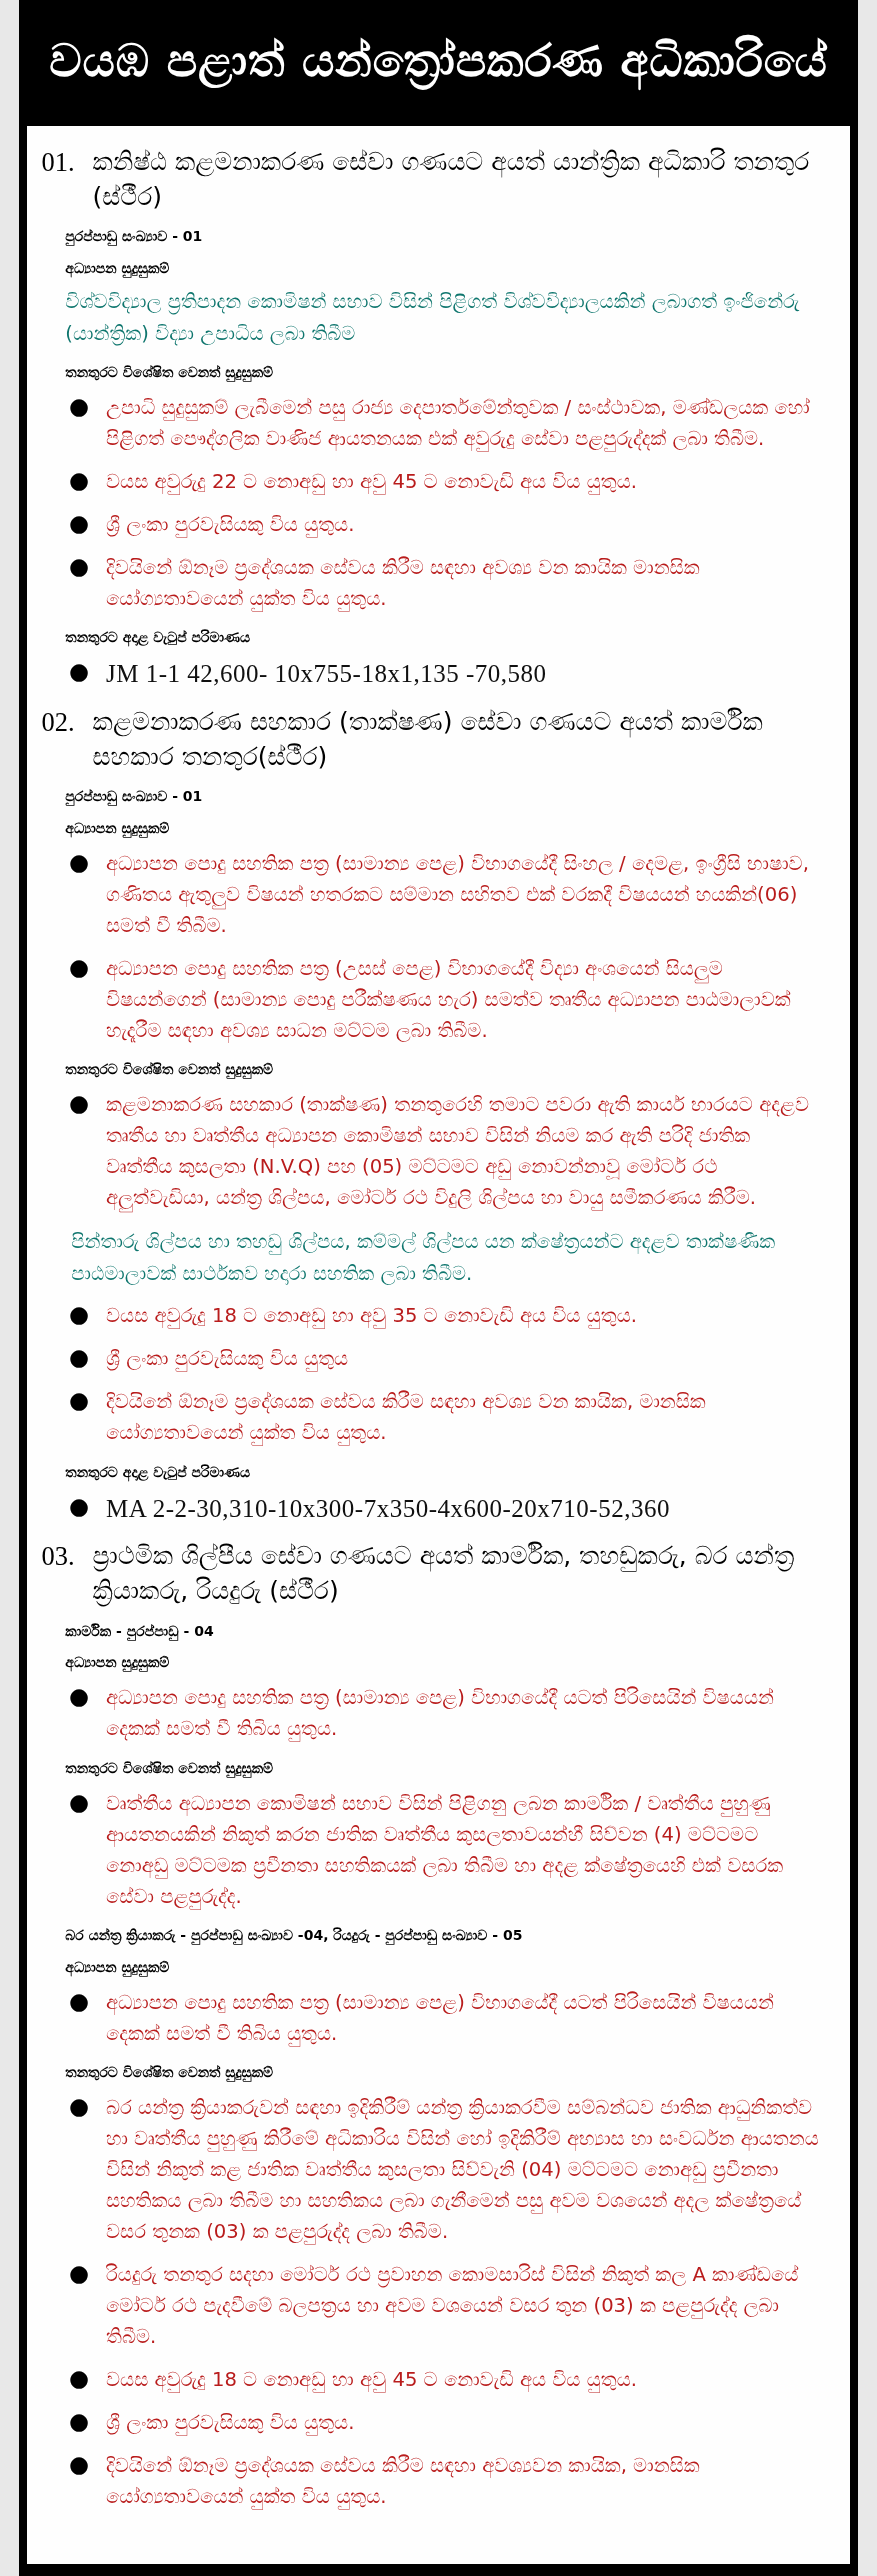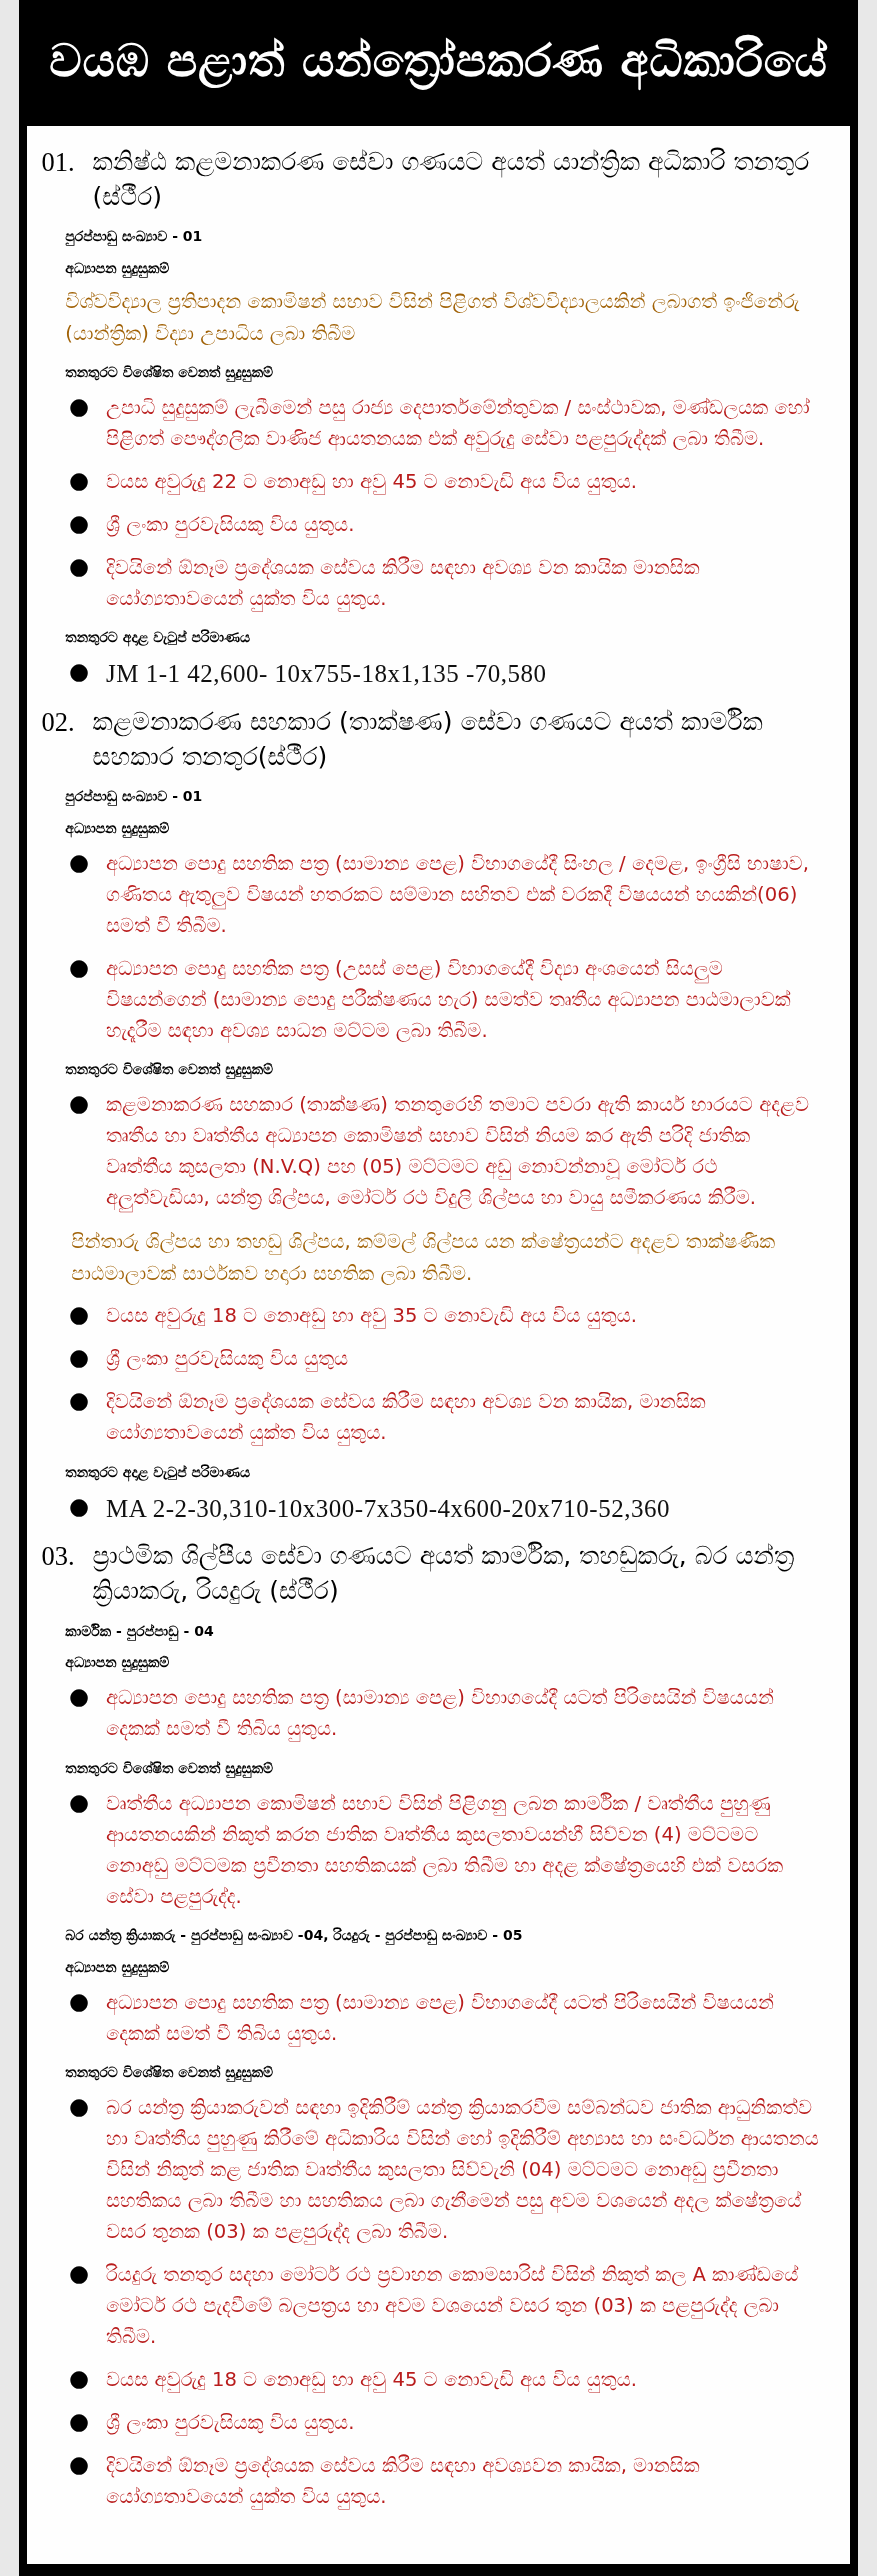--- a/index.html
+++ b/index.html
@@ -14,21 +14,21 @@
     padding:27px 11px 31px;font-weight:bold;
     font-size:45px;line-height:1.5;letter-spacing:0.9px;
   }
   .content{padding:5.5px 24px 0 7.3px;}
   .section{margin-top:12.8px;}
   .section-title{display:flex;font-weight:normal;font-size:25px;line-height:1.4;color:#000;}
   .section-num{flex:none;width:51px;padding-left:7.3px;font-family:"Liberation Serif",serif;font-size:26.5px;}
   .section-title-text{flex:1;}
   .section-body{padding-left:31px;}
   .heading{font-weight:bold;font-size:14px;margin:14.6px 0 3.7px;color:#000;}
-  .para{font-size:19.6px;line-height:1.62;color:#a16207;margin:9px 0;padding-right:3.7px;}
+  .para{font-size:19.6px;line-height:1.62;color:#0f766e;margin:9px 0;padding-right:3.7px;}
   .para.indent{margin-left:6px;}
   .bullet{display:flex;margin:12px 0;align-items:flex-start;}
   .dot{flex:none;width:37px;font-size:23px;line-height:27px;color:#000;text-align:left;padding-left:3.7px;}
   .bullet .text{flex:1;font-size:19.6px;line-height:1.58;color:#b91c1c;padding-right:3.7px;}
   .bullet.salary .text{
     font-family:"Liberation Serif","DejaVu Serif",serif;
     font-size:25px;color:#101010;letter-spacing:0.5px;line-height:1.3;
   }
 </style>
 </head>

